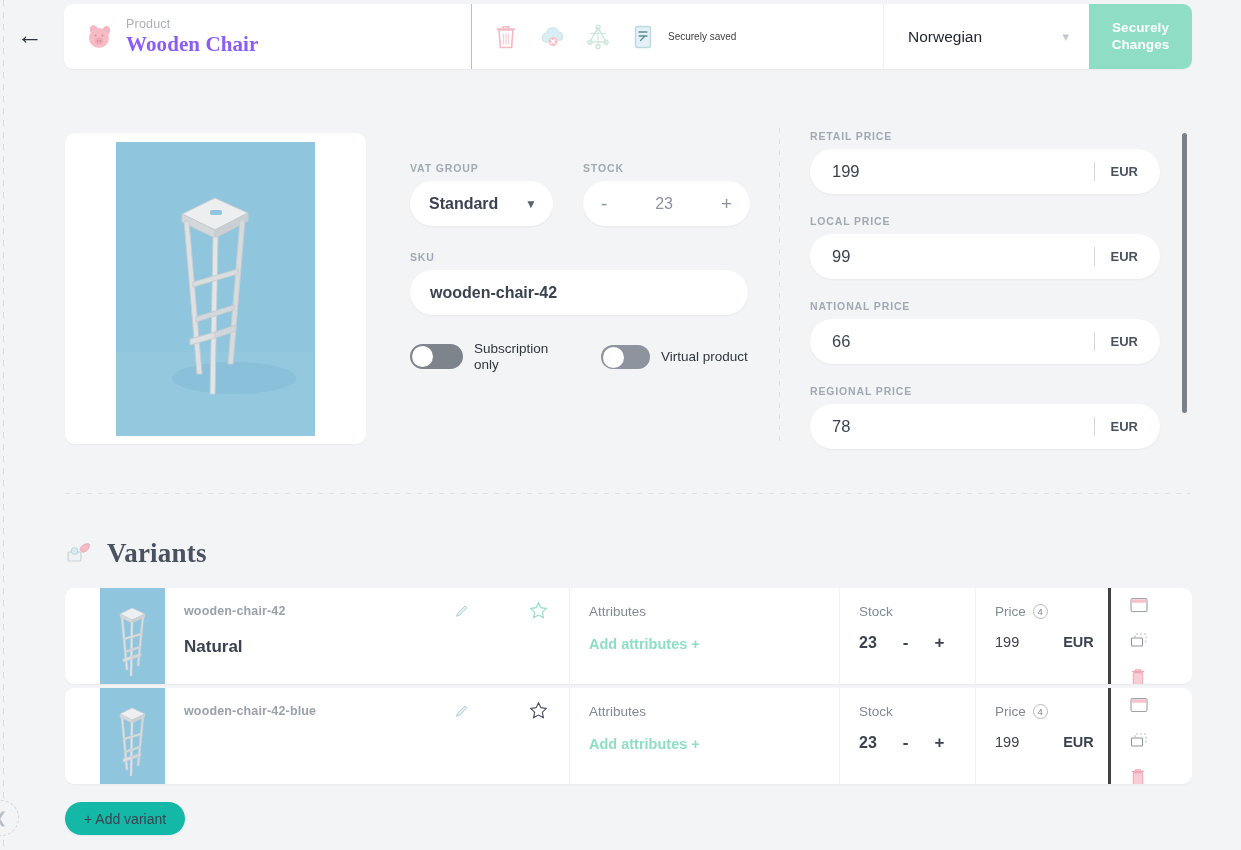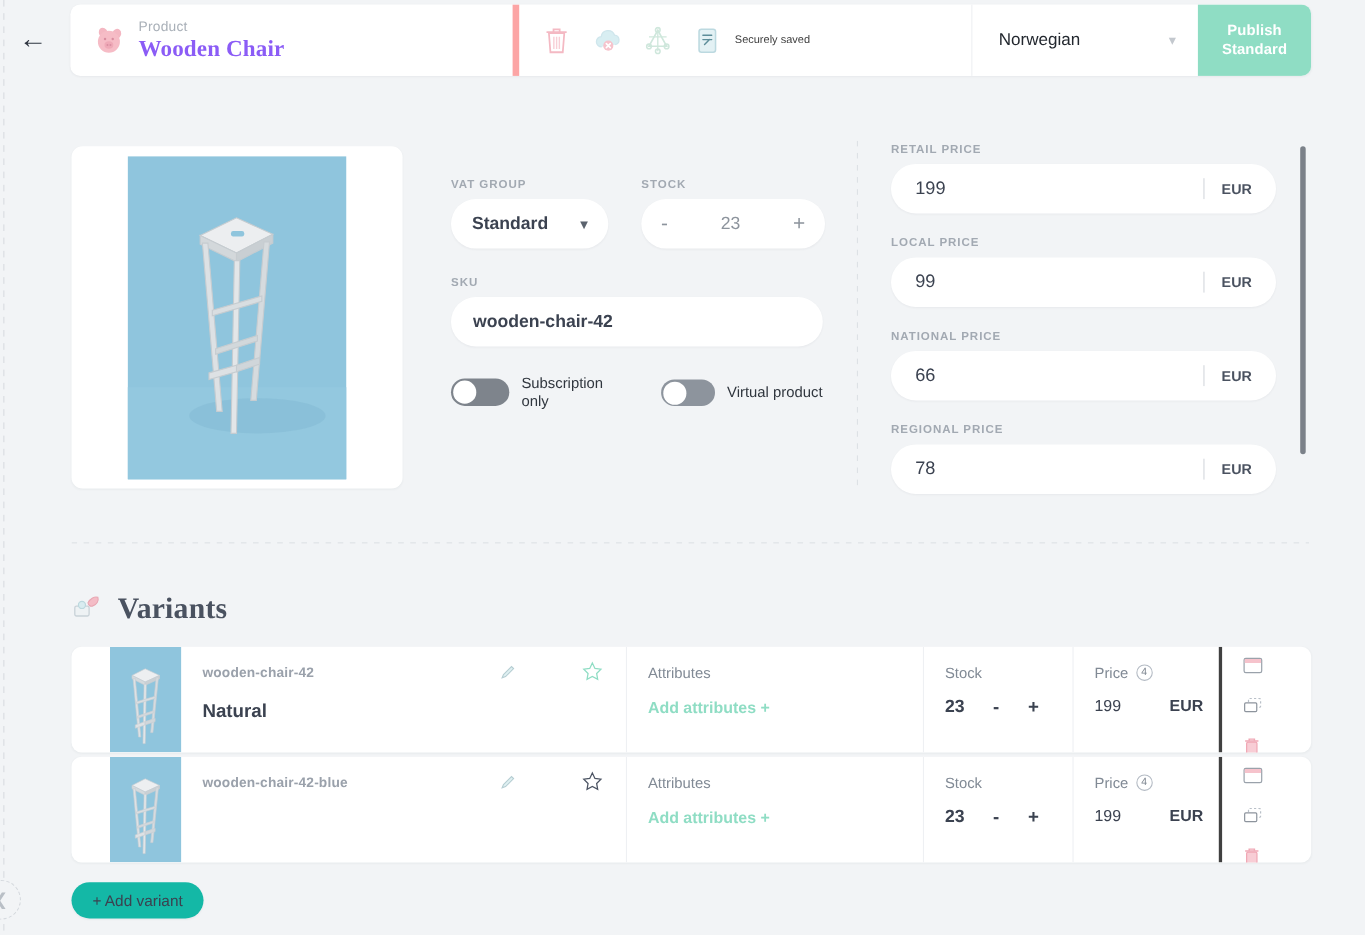--- a/index.html
+++ b/index.html
@@ -33,21 +33,21 @@
     display: flex; align-items: stretch;
     box-shadow: 0 1px 2px rgba(30,40,60,.05);
     overflow: hidden;
   }
   .back-arrow {
     position: absolute; left: 17px; top: 22px;
     font-size: 26px; color: #2e3440; line-height: 1;
   }
   .tb-product {
     width: 408px; display: flex; align-items: center; gap: 12px;
-    padding-left: 20px; border-right: 6px solid #fca5a5;
+    padding-left: 20px; border-right: 1px solid #fca5a5;
   }
   .pig-icon { width: 30px; height: 30px; flex: 0 0 30px; }
   .tb-meta { display: flex; flex-direction: column; gap: 1px; }
   .tb-kicker { font-size: 12.5px; color: #a9b0b8; letter-spacing: .2px; }
   .tb-title {
     font-family: "Liberation Serif", serif;
     font-size: 21px; font-weight: bold; color: #8b5cf6; letter-spacing: .1px;
   }
 
   .tb-actions {
@@ -270,21 +270,21 @@
       </svg>
     </span>
     <span class="saved-text">Securely saved</span>
   </div>
 
   <div class="tb-lang">
     <span>Norwegian</span>
     <span class="chev">▾</span>
   </div>
 
-  <div class="publish-btn">Publish Standard</div>
+  <div class="publish-btn">Securely Changes</div>
 </div>
 
 <div class="photo-card">
   <span>
     <svg width="199" height="294" viewBox="0 0 199 294">
       <rect width="199" height="294" fill="#8fc5dd"></rect>
       <rect y="210" width="199" height="84" fill="#93c8df"></rect>
       <ellipse cx="118" cy="236" rx="62" ry="16" fill="#84bad3" opacity=".55"></ellipse>
       <g fill="#dfe3e5" stroke="#c6ccd0" stroke-width="1">
         <polygon points="66,72 99,56 132,71 99,88" fill="#eceef0"></polygon>

